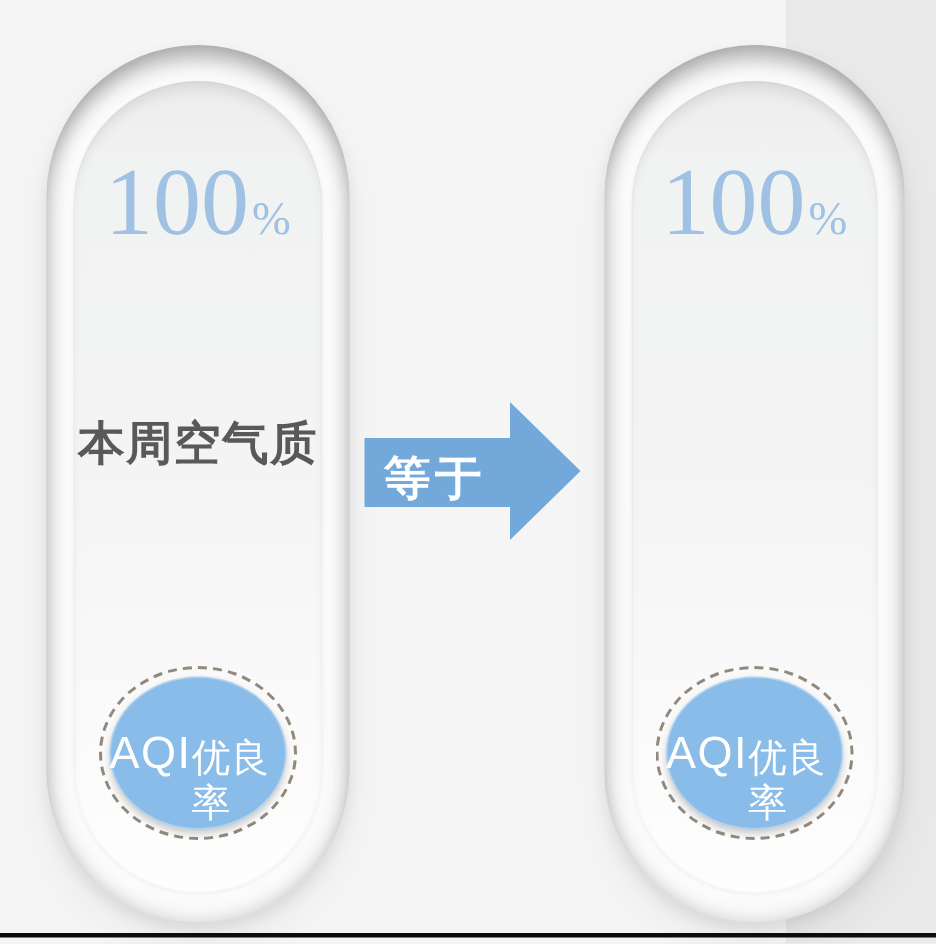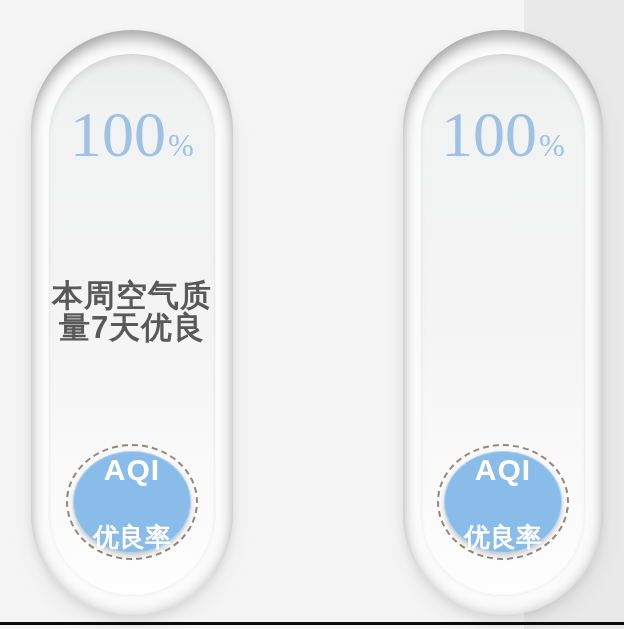--- a/index.html
+++ b/index.html
@@ -56,22 +56,22 @@
     position:absolute;left:50%;top:390px;width:132px;height:116px;
     transform:translateX(-50%);
   }
   .badge-dash{
     position:absolute;left:0;top:0;right:0;bottom:0;
     border:2px dashed #93887b;border-radius:50%;
   }
   .badge-blue{
     position:absolute;left:7px;top:7px;right:7px;bottom:7px;
     background:#89bce8;border-radius:50%;
-    display:flex;flex-direction:column;align-items:center;justify-content:center;
-    color:#ffffff;font-weight:bold;
+    display:flex;align-items:center;justify-content:center;
+    color:#ffffff;font-weight:normal;
     box-shadow:0 3px 5px rgba(90,90,90,0.30), inset 0 0 0 1px rgba(255,255,255,0.35);
   }
   .badge-line1{font-size:30px;line-height:33px;letter-spacing:1px;}
   .badge-line2{font-size:26px;line-height:30px;margin-top:36px;}
   
   .arrow{
     position:absolute;left:240px;top:262px;width:150px;height:102px;
   }
   .arrow svg{display:block;}
   .arrow-label{
@@ -88,32 +88,37 @@
 </head>
 <body>
 
 <div class="stage">
 
   <div class="capsule left">
     <div class="capsule-inner">
       <div class="value"><span>100</span><span class="unit">%</span></div>
       <div class="card-label">
         <span>本周空气质</span><br>
-        <span>量7天优良</span>
       </div>
       <div class="badge">
         <div class="badge-dash"></div>
         <div class="badge-blue">
           <div class="badge-line1">AQI</div>
           <div class="badge-line2">优良率</div>
         </div>
       </div>
     </div>
   </div>
 
+  <div class="arrow">
+    <svg width="150" height="102" viewBox="0 0 150 102">
+      <polygon points="3,30 100,30 100,6 147,52 100,98 100,76 3,76" fill="#72a9da"></polygon>
+    </svg>
+    <div class="arrow-label">等于</div>
+  </div>
 
   <div class="capsule right">
     <div class="capsule-inner">
       <div class="value"><span>100</span><span class="unit">%</span></div>
       <div class="badge">
         <div class="badge-dash"></div>
         <div class="badge-blue">
           <div class="badge-line1">AQI</div>
           <div class="badge-line2">优良率</div>
         </div>

